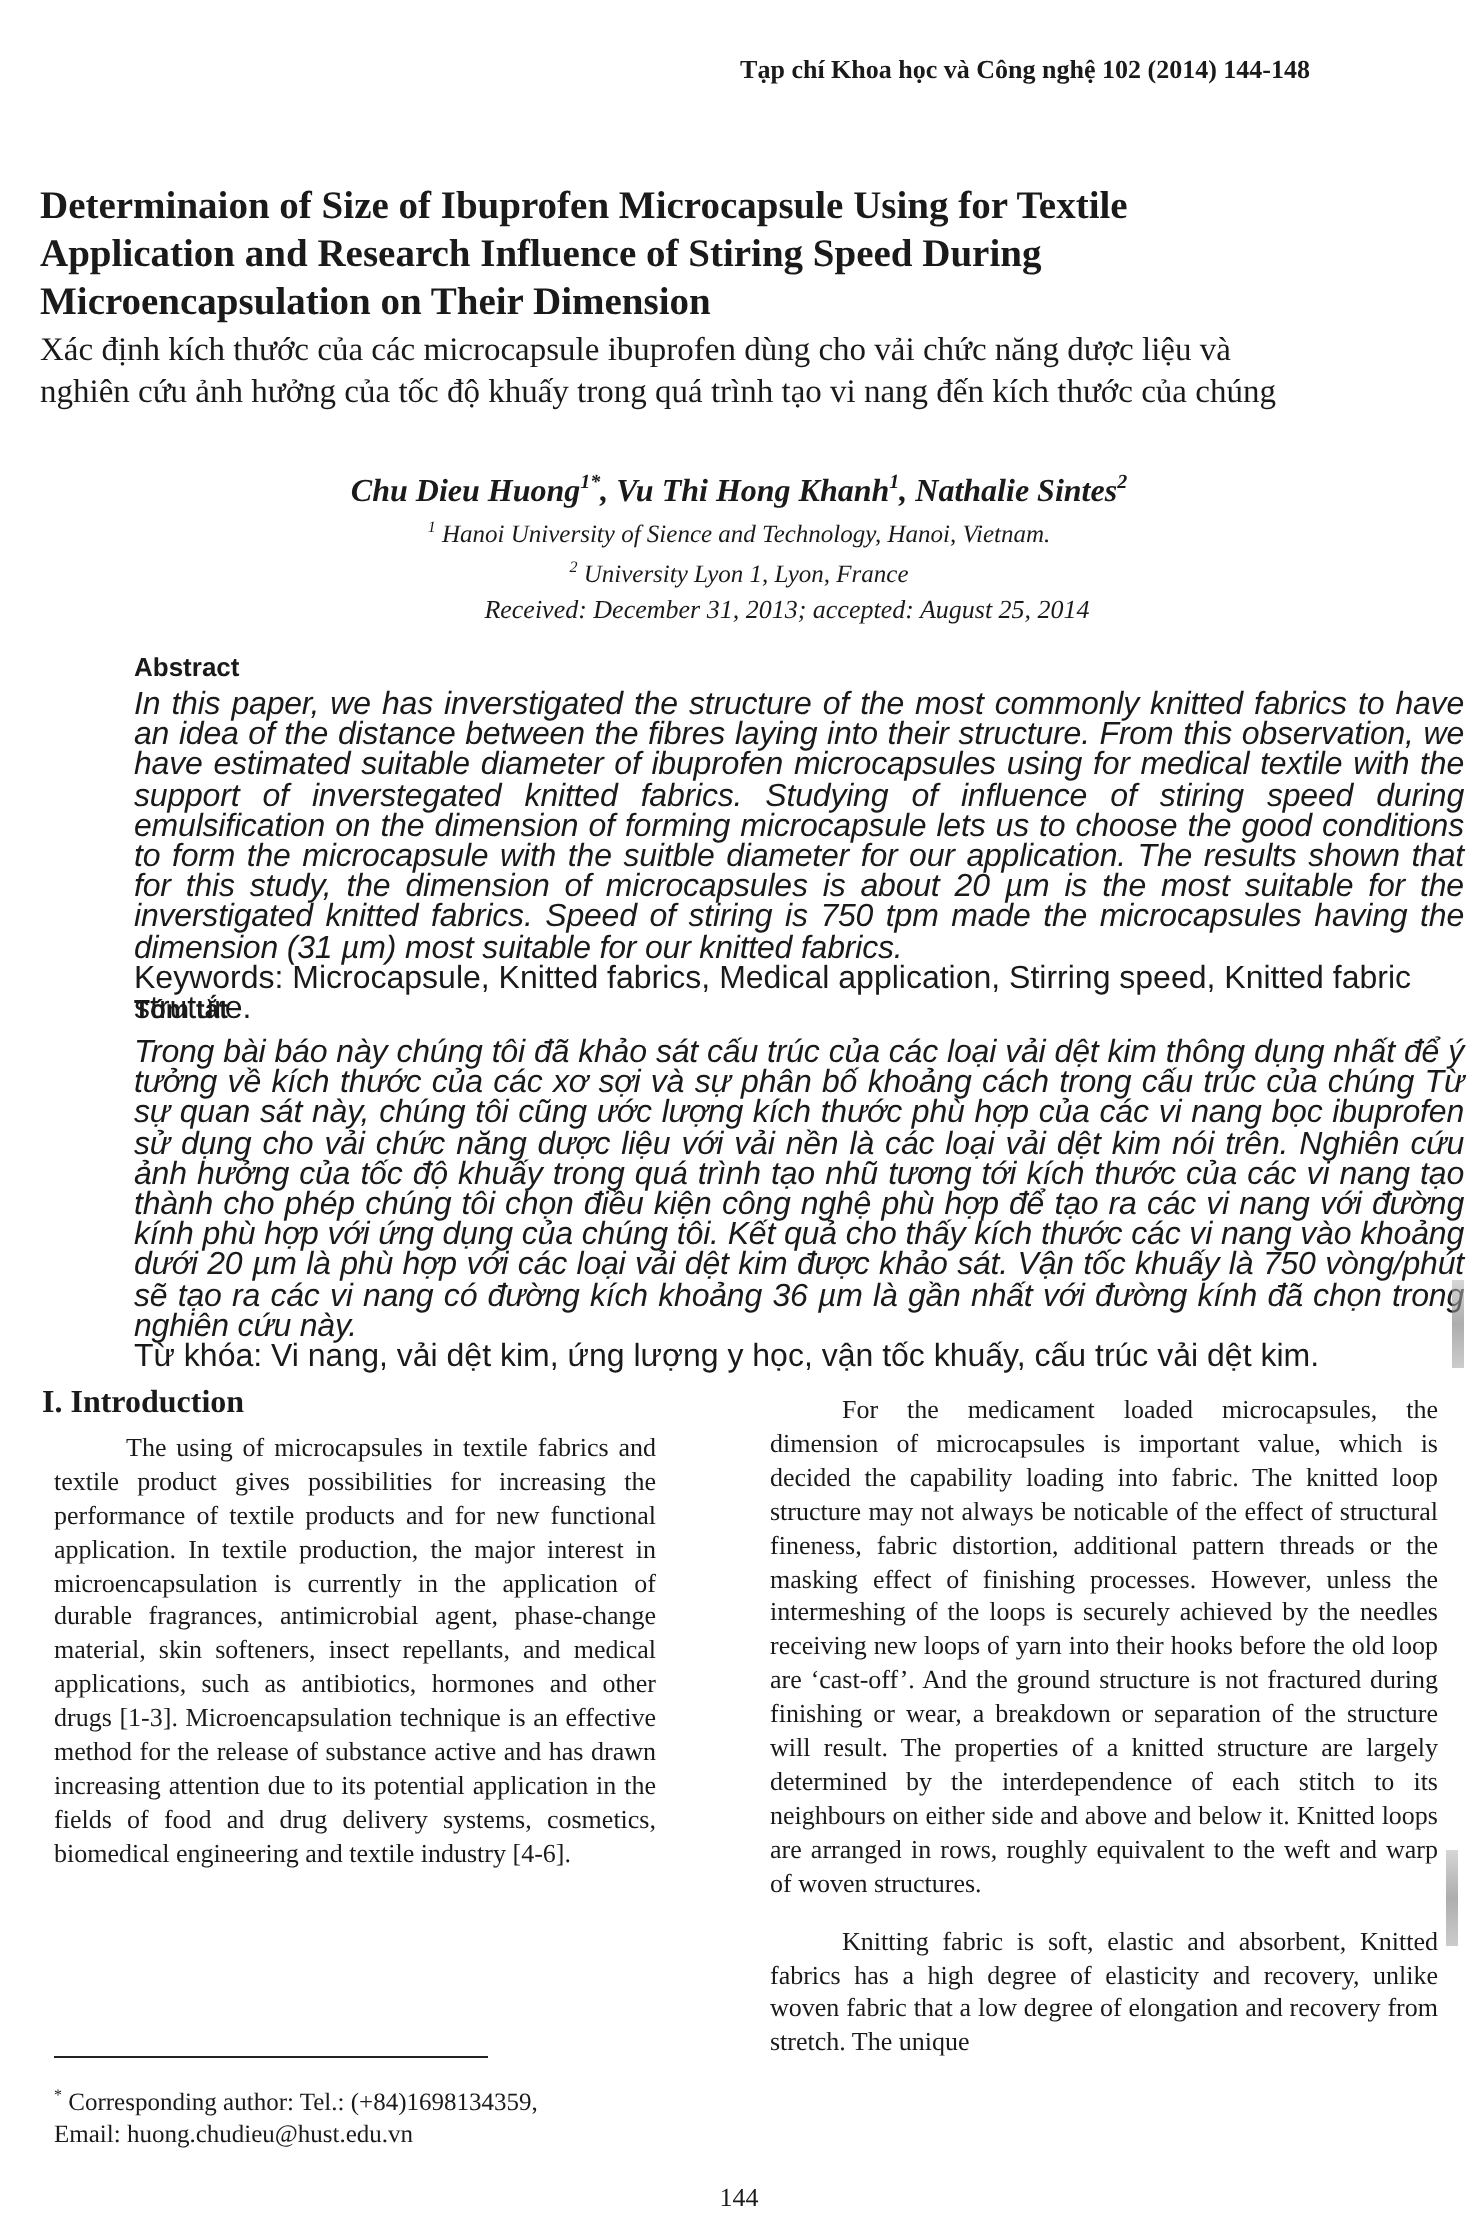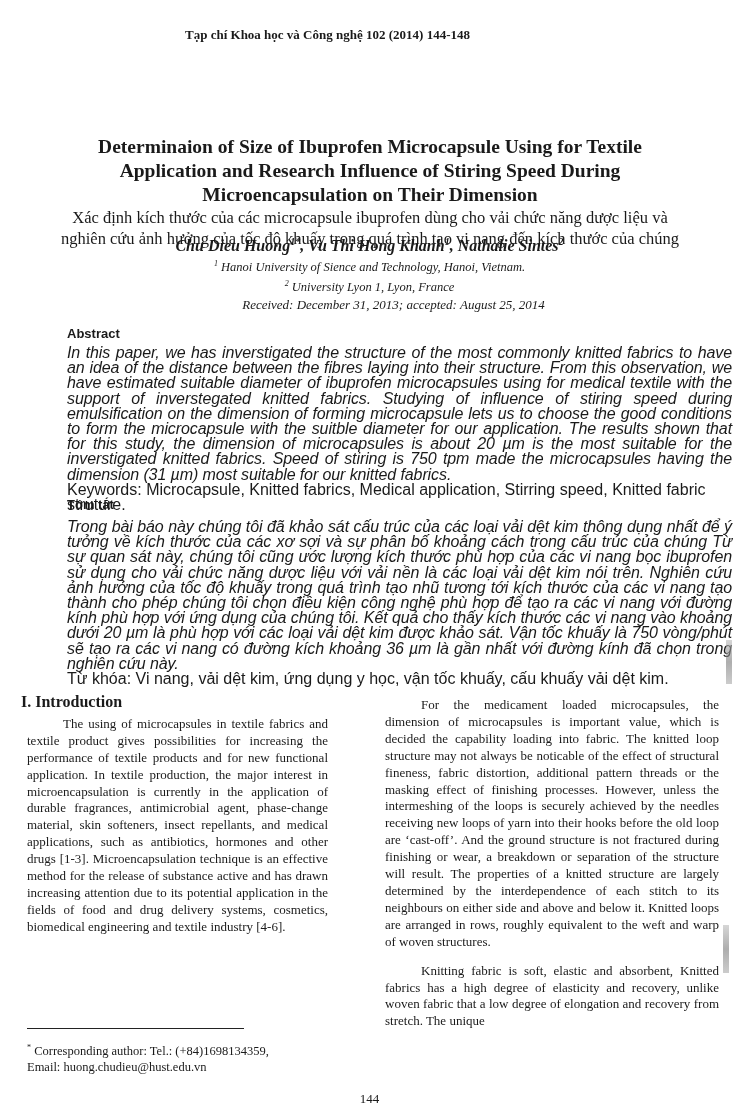--- a/index.html
+++ b/index.html
@@ -1,22 +1,22 @@
 <!DOCTYPE html>
 <html><head>
 <meta charset="utf-8">
 <style>
   html, body { margin: 0; padding: 0; background: #ffffff; }
   body { width: 739px; height: 1117px; position: relative; overflow: hidden; color: #1a1a1a; }
   .serif { font-family: "Liberation Serif", "DejaVu Serif", serif; }
   .sans { font-family: "Liberation Sans", "DejaVu Sans", sans-serif; }
 
-  .running-header { position: absolute; top: 27px; left: 0; width: 655px; text-align: center; font-size: 13px; font-weight: bold; }
+  .running-header { position: absolute; top: 27px; left: 0; width: 655px; text-align: right; font-size: 13px; font-weight: bold; }
 
-  .title-block { position: absolute; top: 92px; left: 20px; width: 700px; text-align: center; margin-top: 43px; }
+  .title-block { position: absolute; top: 92px; left: 20px; width: 700px; text-align: left; }
   .title-en { font-size: 19.5px; font-weight: bold; line-height: 24px; margin: 0; }
   .title-vi { font-size: 16.5px; line-height: 21px; margin: 0; }
 
   .authors { position: absolute; top: 232px; left: 0; width: 739px; text-align: center; }
   .author-line { font-size: 16px; font-weight: bold; font-style: italic; line-height: 20px; }
   .author-line sup { font-size: 10px; }
   .affil { font-size: 12.5px; font-style: italic; line-height: 15.5px; }
   .affil sup { font-size: 8px; }
   .received { font-size: 13px; font-style: italic; line-height: 17px; margin-left: 48px; }
 
@@ -72,21 +72,21 @@
 
 <div class="abstract-block sans" style="top: 326px;">
   <p class="sec-head">Abstract</p>
   <p class="abs-text">In this paper, we has inverstigated the structure of the most commonly knitted fabrics to have an idea of the distance between the fibres laying into their structure. From this observation, we have estimated suitable diameter of ibuprofen microcapsules using for medical textile with the support of inverstegated knitted fabrics. Studying of influence of stiring speed  during emulsification on the dimension of forming microcapsule lets us to choose the good conditions to form the microcapsule with the suitble diameter for our application. The results shown that  for this study, the dimension of microcapsules is about 20 µm is the most suitable for the inverstigated knitted fabrics. Speed of stiring is 750 tpm made the microcapsules having the dimension (31 µm) most suitable for our knitted fabrics.</p>
   <p class="kw">Keywords: Microcapsule, Knitted fabrics, Medical application, Stirring speed, Knitted fabric struture.</p>
 </div>
 
 <div class="abstract-block sans" style="top: 497px;">
   <p class="sec-head" style="margin-bottom:6px;">Tóm tắt</p>
   <p class="abs-text">Trong bài báo này chúng tôi đã khảo sát cấu trúc của các loại vải dệt kim thông dụng nhất để ý tưởng về kích thước của các xơ sợi và sự phân bố khoảng cách trong cấu trúc của chúng  Từ sự quan sát này, chúng tôi cũng ước lượng kích thước phù hợp của các vi nang bọc ibuprofen sử dụng cho vải chức năng dược liệu với vải nền là các loại vải dệt kim nói trên. Nghiên cứu ảnh hưởng của tốc độ khuấy trong quá trình tạo nhũ tương tới kích thước của các vi nang tạo thành cho phép chúng tôi chọn điều kiện công nghệ phù hợp để tạo ra các vi nang với đường kính phù hợp với ứng dụng của chúng tôi. Kết quả cho thấy kích thước các vi nang vào khoảng dưới 20 µm là phù hợp với các loại vải dệt kim được khảo sát. Vận tốc khuấy là 750 vòng/phút sẽ tạo ra các vi nang có đường kích khoảng 36 µm là gần nhất với đường kính đã chọn trong nghiên cứu này.</p>
-  <p class="kw">Từ khóa: Vi nang, vải dệt kim, ứng dụng y học, vận tốc khuấy, cấu khuấy vải dệt kim.</p>
+  <p class="kw">Từ khóa: Vi nang, vải dệt kim, ứng lượng y học, vận tốc khuấy, cấu trúc vải dệt kim.</p>
 </div>
 
 <div class="col col-left serif">
   <p class="intro-head">I. Introduction</p>
   <p class="indent">The using of microcapsules in textile fabrics and textile product gives possibilities  for increasing the performance of textile products and for new functional application. In textile production, the major interest in microencapsulation is currently in the application of durable fragrances, antimicrobial agent, phase-change material,  skin softeners, insect repellants, and medical applications, such as antibiotics, hormones and other drugs [1-3]. Microencapsulation technique is an effective  method for the release of substance active and has drawn increasing attention due to its potential application in the fields of food and drug delivery systems, cosmetics, biomedical engineering and textile industry [4-6].</p>
 </div>
 
 <div class="col col-right serif">
   <p class="indent">For the medicament loaded microcapsules, the dimension   of microcapsules is important value, which is decided the capability loading into fabric. The knitted loop structure may not always be noticable of the effect of structural fineness, fabric distortion, additional pattern threads or the masking effect of finishing processes. However, unless the intermeshing of the loops is securely achieved by the needles receiving new loops of yarn into their hooks before the old loop are ‘cast-off’.  And the ground structure is not fractured during finishing or wear, a breakdown or separation of the structure will result. The properties of a knitted structure are largely determined by the interdependence of each stitch to its neighbours  on either side and above and below it. Knitted loops are arranged in rows, roughly equivalent to the weft and warp of woven structures.</p>
   <p class="indent" style="margin-top:12px;">Knitting fabric is soft, elastic and absorbent, Knitted fabrics has a high degree of elasticity and recovery, unlike woven fabric that a low degree of elongation and recovery from stretch. The unique</p>

